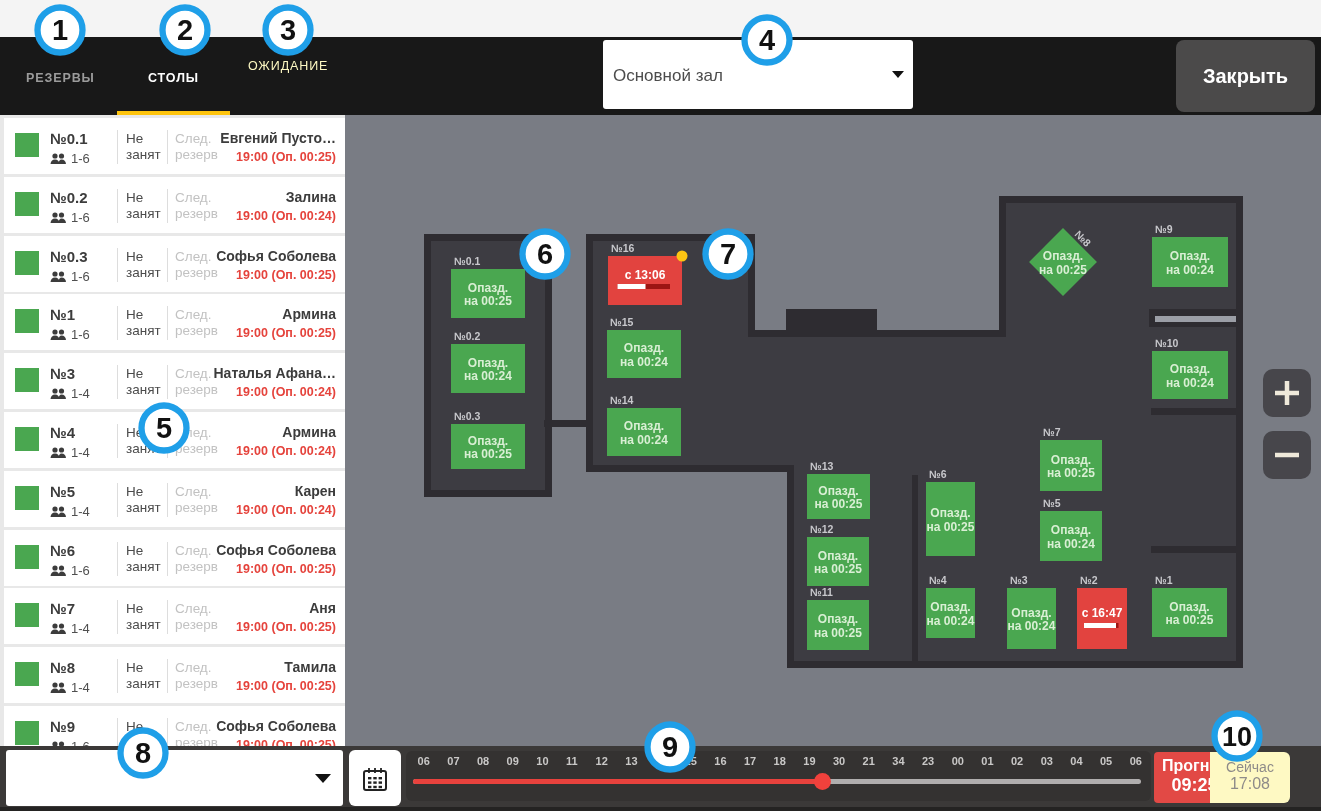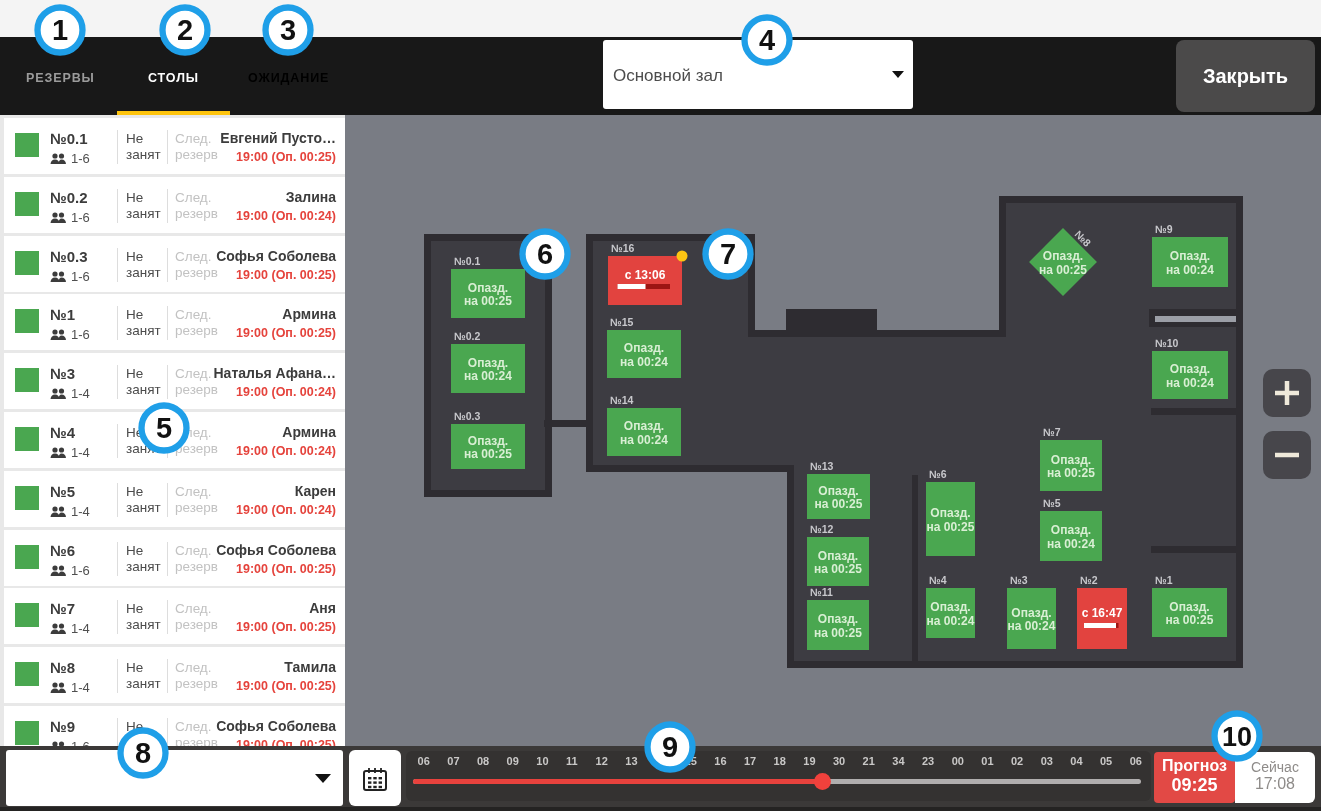--- a/index.html
+++ b/index.html
@@ -14,21 +14,21 @@
 .row .name{position:absolute;right:9px;top:12px;font-size:14px;font-weight:bold;color:#3c3c3c;white-space:nowrap}
 .row .time{position:absolute;right:9px;top:32px;font-size:12.5px;font-weight:bold;color:#e5433c}
 </style></head>
 <body>
 <div id="page">
 <div style="position:absolute;left:343px;top:115px;width:978px;height:655px;background:#797c84"></div>
 <div style="position:absolute;left:0;top:0;width:1321px;height:37px;background:#f4f4f4"></div>
 <div style="position:absolute;left:0;top:37px;width:1321px;height:78px;background:#181818"></div>
 <div style="position:absolute;left:26px;top:71px;font-size:12.5px;font-weight:bold;letter-spacing:0.9px;color:#9b9b9b">РЕЗЕРВЫ</div>
 <div style="position:absolute;left:148px;top:71px;font-size:12.5px;font-weight:bold;letter-spacing:0.9px;color:#ffffff">СТОЛЫ</div>
-<div style="position:absolute;left:248px;top:71px;font-size:12.5px;font-weight:bold;letter-spacing:0.9px;color:#000000">ОЖИДАНИЕ</div>
+<div style="position:absolute;left:248px;top:59px;font-size:12.5px;font-weight:normal;letter-spacing:0.9px;color:#fef9c3">ОЖИДАНИЕ</div>
 <div style="position:absolute;left:117px;top:111px;width:113px;height:7px;background:#fec40d"></div>
 <div style="position:absolute;left:603px;top:40px;width:310px;height:69px;background:#fff;border-radius:3px"></div>
 <div style="position:absolute;left:613px;top:66px;font-size:17px;color:#4c4c4c">Основной зал</div>
 <div style="position:absolute;left:892px;top:71px;width:0;height:0;border-left:6px solid transparent;border-right:6px solid transparent;border-top:7px solid #111"></div>
 <div style="position:absolute;left:1176px;top:40px;width:139px;height:72px;background:#4b4a4a;border-radius:8px;color:#fff;font-size:20px;font-weight:bold;text-align:center;line-height:72px">Закрыть</div>
 <div style="position:absolute;left:0;top:115px;width:345px;height:633px;background:#e8e8e8"></div>
 
 <div class="row" style="top:118px">
   <div class="sq"></div>
   <div class="num">№0.1</div>
@@ -296,21 +296,21 @@
       <span style="position:absolute;left:1100.0px;top:0">05</span>
       <span style="position:absolute;left:1129.7px;top:0">06</span>
     </div>
 <div style="position:absolute;left:413px;top:779px;width:728px;height:5px;background:#b0aeae;border-radius:3px"></div>
 <div style="position:absolute;left:413px;top:779px;width:409px;height:5px;background:#e8423d;border-radius:3px"></div>
 <div style="position:absolute;left:814px;top:773px;width:17px;height:17px;background:#f0413c;border-radius:50%"></div>
 <div style="position:absolute;left:1154px;top:752px;width:81px;height:51px;background:#e24945;border-radius:4px;text-align:center;color:#fff">
       <div style="font-size:16px;font-weight:bold;margin-top:5px">Прогноз</div>
       <div style="font-size:18px;font-weight:bold">09:25</div>
     </div>
-<div style="position:absolute;left:1235px;top:752px;width:80px;height:51px;background:#ffffff;border-radius:0 6px 6px 0;text-align:center;color:#8e8b89">
+<div style="position:absolute;left:1210px;top:752px;width:80px;height:51px;background:#fef9c3;border-radius:0 6px 6px 0;text-align:center;color:#8e8b89">
       <div style="font-size:14px;margin-top:7px">Сейчас</div>
       <div style="font-size:16px">17:08</div>
     </div>
 <svg style="position:absolute;left:0;top:0;z-index:10" width="1321" height="811" viewBox="0 0 1321 811" font-family="Liberation Sans,sans-serif">
 
 <rect x="424" y="234" width="128" height="263" fill="#2e2c31"></rect>
 
 <rect x="431" y="241" width="114" height="249" fill="#3d3c42"></rect>
 
 <rect x="544" y="420" width="49" height="7" fill="#2e2c31"></rect>

